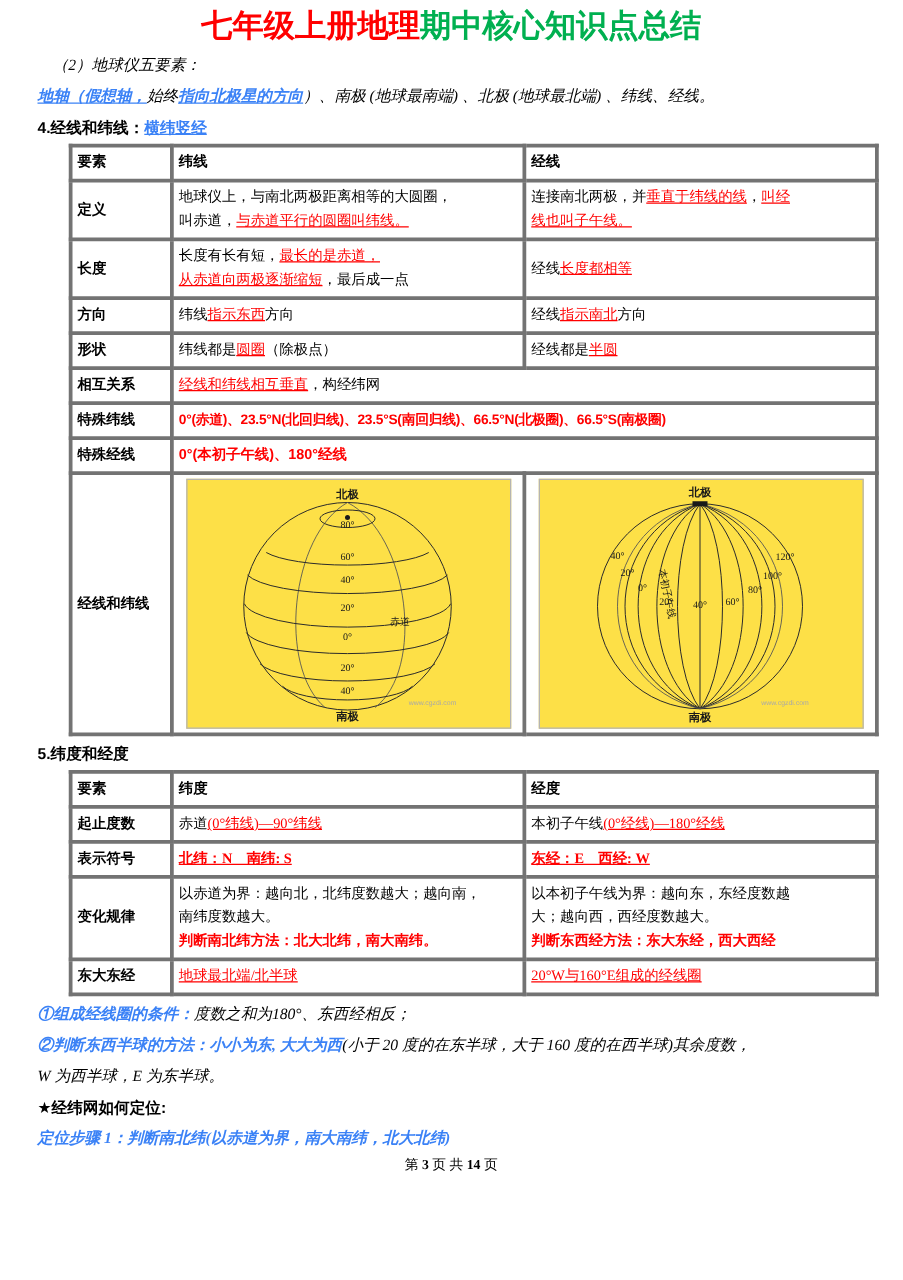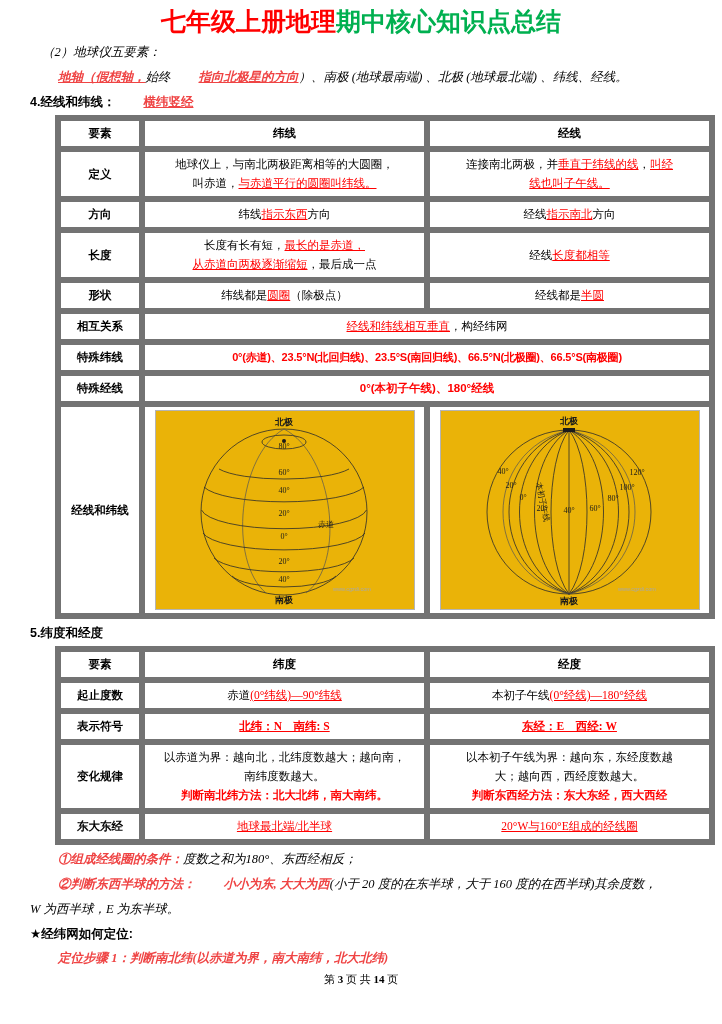--- a/index.html
+++ b/index.html
@@ -40,43 +40,43 @@
   
   .para {
     font-size: 12.5px;
     line-height: 22px;
     margin: 3px 0;
     white-space: nowrap;
     font-style: italic;
   }
   .para.indent { padding-left: 12px; }
   .red { color: #ff0000; }
-  .red-b { color: #ef4444; font-weight: bold; margin-left: 28px; }
+  .red-b { color: #3b82f6; font-weight: bold; }
   .u { text-decoration: underline; }
   .bold { font-weight: bold; }
 
   .section-head {
     font-size: 12.5px;
     line-height: 20px;
     margin: 4px 0 3px 0;
     font-family: "Liberation Sans", "DejaVu Sans", sans-serif;
     font-weight: bold;
   }
 
   
   table.grid {
     border-collapse: collapse;
     width: 612px;
     margin: 2px 0 2px 25px;
     table-layout: fixed;
   }
   table.grid td {
-    border: 6px solid #737373;
+    border: 3px solid #737373;
     padding: 3px 4px;
-    text-align: center;
+    text-align: left;
     vertical-align: middle;
     font-size: 11.5px;
     line-height: 19px;
   }
   td.rowlabel {
     font-family: "Liberation Sans", "DejaVu Sans", sans-serif;
     font-weight: bold;
     font-size: 12px;
     width: 70px;
   }
@@ -104,21 +104,21 @@
 
   
   .figcell { padding: 4px 2px; }
   .figwrap {
     display: flex;
     justify-content: center;
     align-items: center;
   }
   .figbox {
     border: 1px solid #b4b4b4;
-    background: #eab308;
+    background: #fde047;
     width: 258px;
     height: 198px;
     position: relative;
   }
   .figbox svg { display: block; }
   .wm {
     font-size: 5.5px;
     fill: #a8a8a8;
     font-family: "Liberation Sans", "DejaVu Sans", sans-serif;
   }
@@ -188,37 +188,37 @@
           <span class="cellline">地球仪上，与南北两极距离相等的大圆圈，</span>
           <span class="cellline"><span>叫赤道，</span><span class="red u">与赤道平行的圆圈叫纬线。</span></span>
         </td>
         <td class="cell">
           <span class="cellline"><span>连接南北两极，并</span><span class="red u">垂直于纬线的线</span><span>，</span><span class="red u">叫经</span></span>
           <span class="cellline"><span class="red u">线也叫子午线。</span></span>
         </td>
       </tr>
 
       <tr>
-        <td class="rowlabel">方向</td>
-        <td class="cell">
-          <span>纬线</span><span class="red u">指示东西</span><span>方向</span>
-        </td>
-        <td class="cell">
-          <span>经线</span><span class="red u">指示南北</span><span>方向</span>
-        </td>
-      </tr>
-
-      <tr>
         <td class="rowlabel">长度</td>
         <td class="cell">
           <span class="cellline"><span>长度有长有短，</span><span class="red u">最长的是赤道，</span></span>
           <span class="cellline"><span class="red u">从赤道向两极逐渐缩短</span><span>，最后成一点</span></span>
         </td>
         <td class="cell">
           <span>经线</span><span class="red u">长度都相等</span>
+        </td>
+      </tr>
+
+      <tr>
+        <td class="rowlabel">方向</td>
+        <td class="cell">
+          <span>纬线</span><span class="red u">指示东西</span><span>方向</span>
+        </td>
+        <td class="cell">
+          <span>经线</span><span class="red u">指示南北</span><span>方向</span>
         </td>
       </tr>
 
       <tr>
         <td class="rowlabel">形状</td>
         <td class="cell">
           <span>纬线都是</span><span class="red u">圆圈</span><span>（除极点）</span>
         </td>
         <td class="cell">
           <span>经线都是</span><span class="red u">半圆</span>

